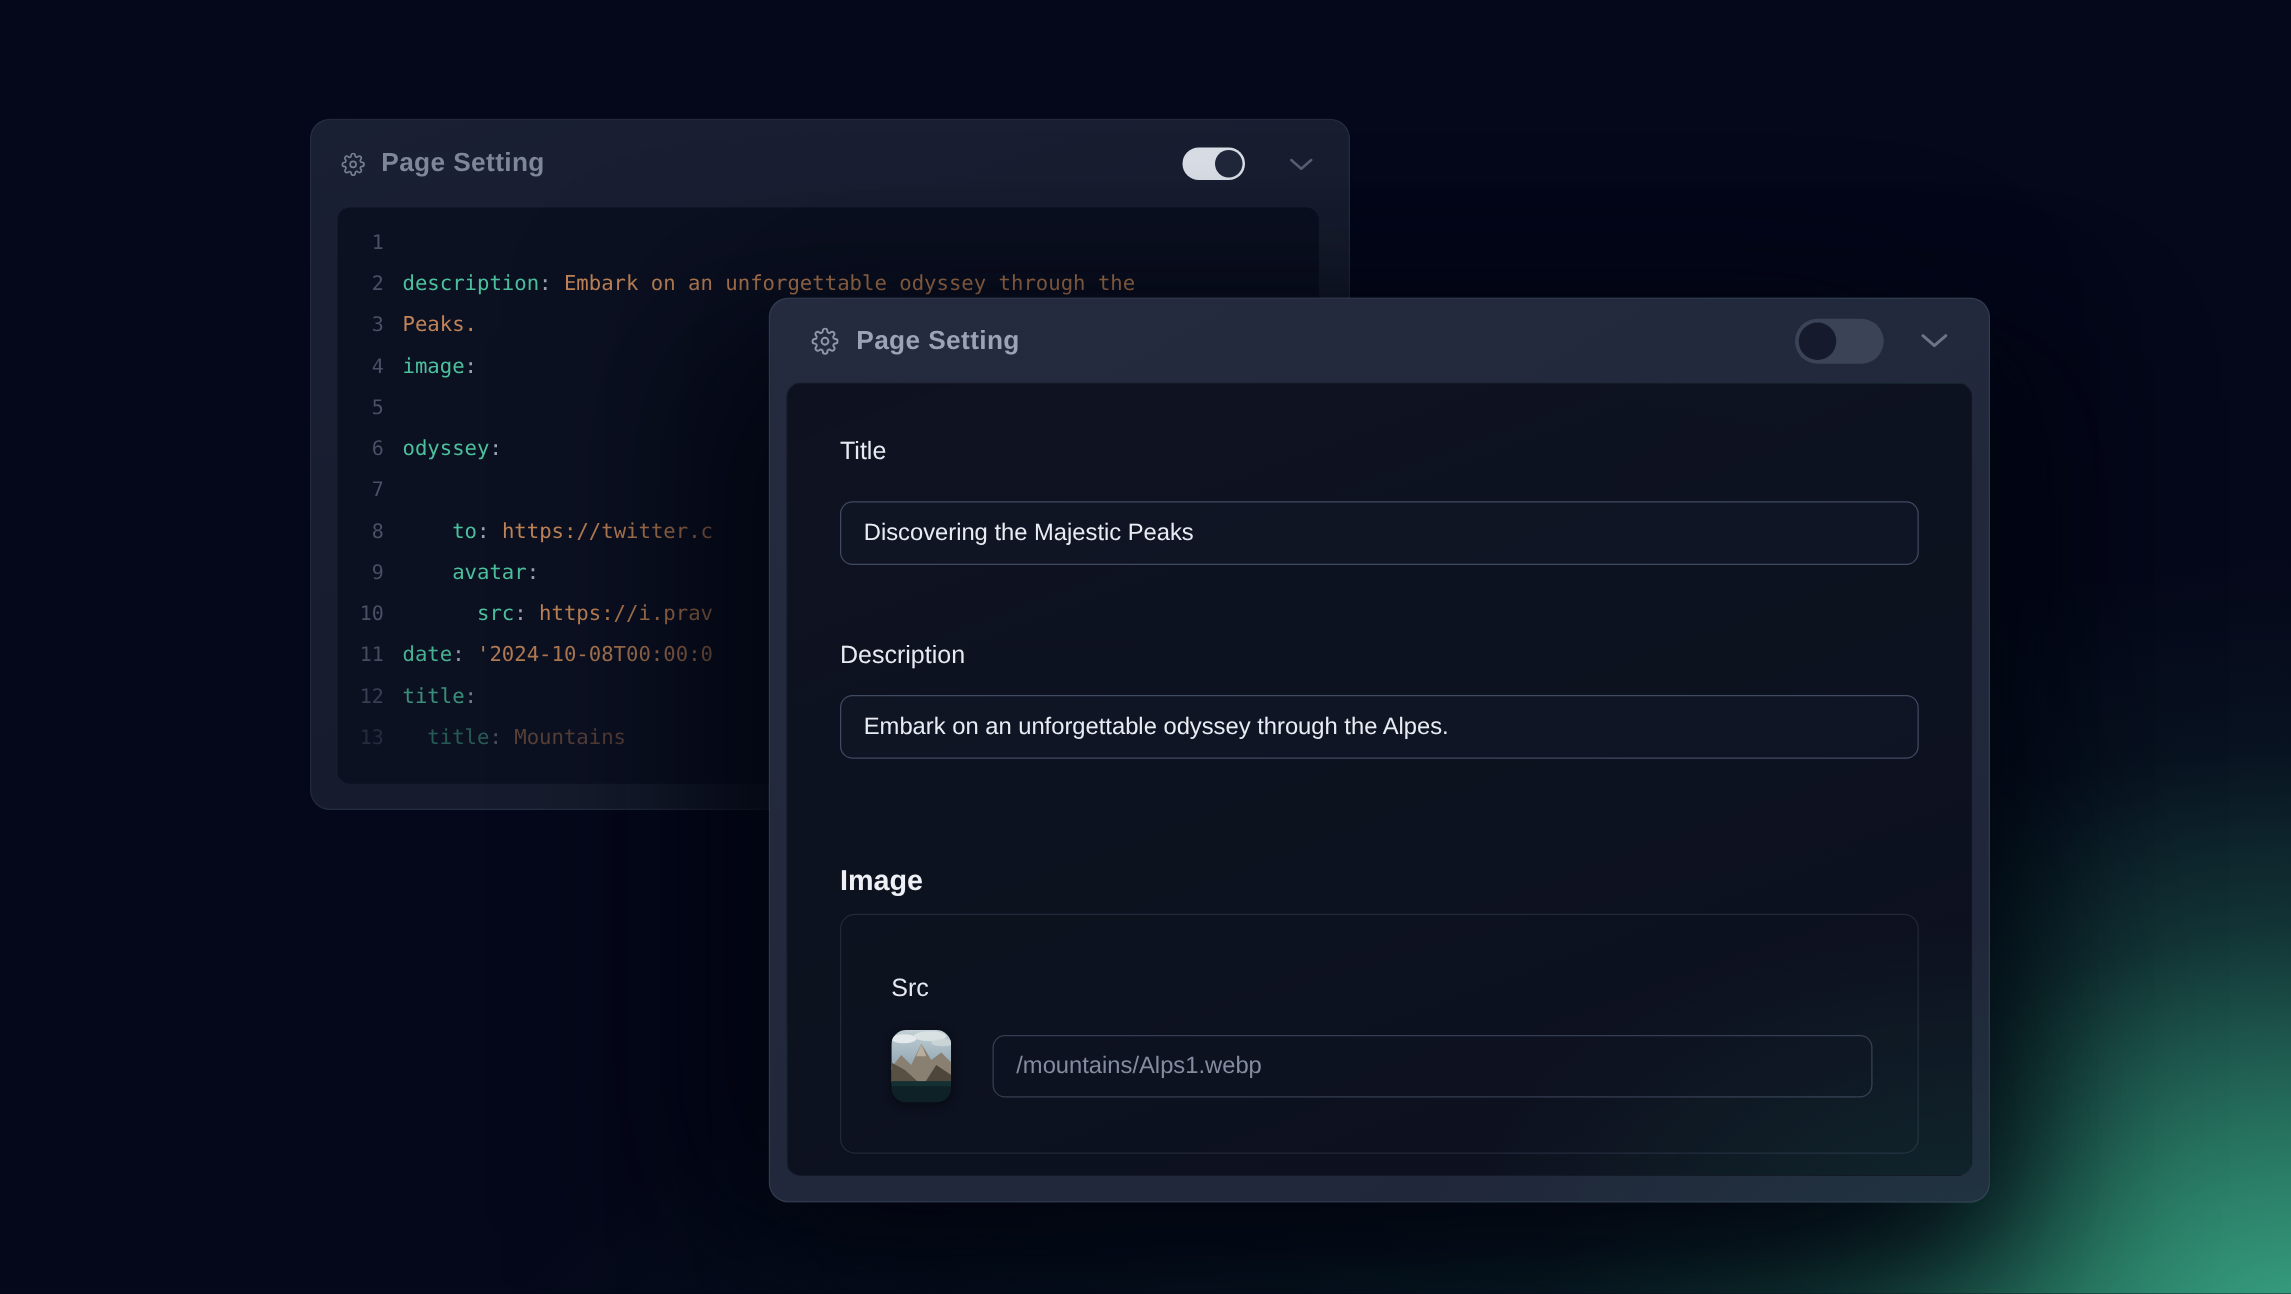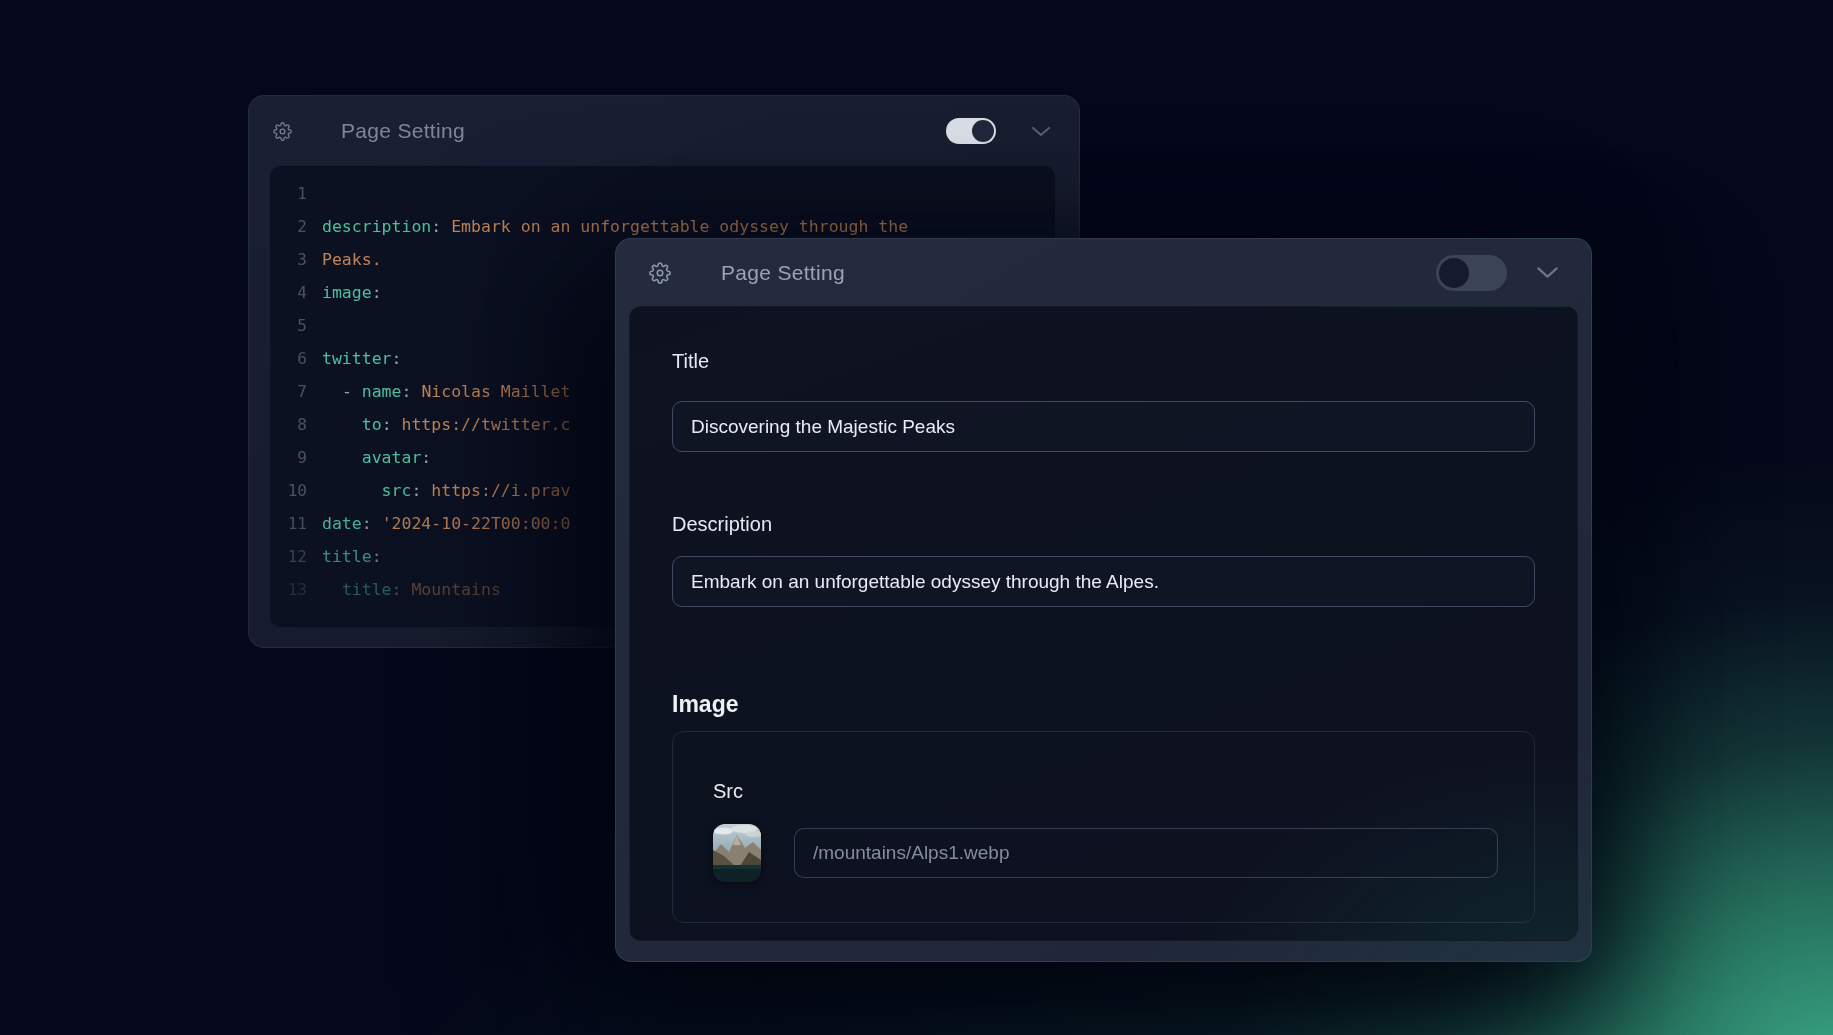--- a/index.html
+++ b/index.html
@@ -6,21 +6,21 @@
   .stage{
     position:relative;width:1833px;height:1035px;overflow:hidden;
     font-family:"Liberation Sans",sans-serif;
     background:
       radial-gradient(1050px 820px at 101% 105%, rgba(61,176,139,.96) 0%, rgba(47,142,113,.78) 22%, rgba(34,104,86,.46) 42%, rgba(18,53,54,.22) 60%, rgba(6,10,26,0) 78%),
       radial-gradient(1500px 620px at 76% 114%, rgba(36,118,95,.32), rgba(6,10,26,0) 70%),
       #05081a;
   }
   .panel{position:absolute;border-radius:16px;box-sizing:border-box;}
   .panel header{display:flex;align-items:center;box-sizing:border-box;}
-  .ptitle{letter-spacing:.3px;font-weight:400;margin-left:36px;}
+  .ptitle{letter-spacing:.3px;font-weight:700;}
   .gear{flex:0 0 auto;display:inline-flex;}
   .chev{display:inline-flex;cursor:pointer;}
 
   
   .back{
     left:248px;top:95px;width:832px;height:553px;
     background:linear-gradient(160deg,#1a2033 0%,#161c2d 70%);
     border:1px solid rgba(124,138,168,.12);
   }
   .back header{height:70px;padding:0 28px 0 24px;gap:13px;color:#7b8497;}
@@ -149,41 +149,40 @@
           </div>
           <div class="code-line">
             <span class="ln">4</span>
             <span class="tx"><span class="k">image</span><span class="p">:</span></span>
           </div>
           <div class="code-line">
             <span class="ln">5</span>
           </div>
           <div class="code-line">
             <span class="ln">6</span>
-            <span class="tx"><span class="k">twitter</span><span class="p">:</span></span>
+            <span class="tx"><span class="k">odyssey</span><span class="p">:</span></span>
           </div>
           <div class="code-line">
             <span class="ln">7</span>
-            <span class="tx">  <span class="p">- </span><span class="k">name</span><span class="p">:</span> <span class="v">Nicolas Maillet</span></span>
           </div>
           <div class="code-line">
             <span class="ln">8</span>
             <span class="tx">    <span class="k">to</span><span class="p">:</span> <span class="v">https://twitter.c</span></span>
           </div>
           <div class="code-line">
             <span class="ln">9</span>
             <span class="tx">    <span class="k">avatar</span><span class="p">:</span></span>
           </div>
           <div class="code-line">
             <span class="ln">10</span>
             <span class="tx">      <span class="k">src</span><span class="p">:</span> <span class="v">https://i.prav</span></span>
           </div>
           <div class="code-line">
             <span class="ln">11</span>
-            <span class="tx"><span class="k">date</span><span class="p">:</span> <span class="v">'2024-10-22T00:00:0</span></span>
+            <span class="tx"><span class="k">date</span><span class="p">:</span> <span class="v">'2024-10-08T00:00:0</span></span>
           </div>
           <div class="code-line">
             <span class="ln">12</span>
             <span class="tx"><span class="k">title</span><span class="p">:</span></span>
           </div>
           <div class="code-line">
             <span class="ln">13</span>
             <span class="tx">  <span class="k">title</span><span class="p">:</span> <span class="v">Mountains</span></span>
           </div>
         </div>

